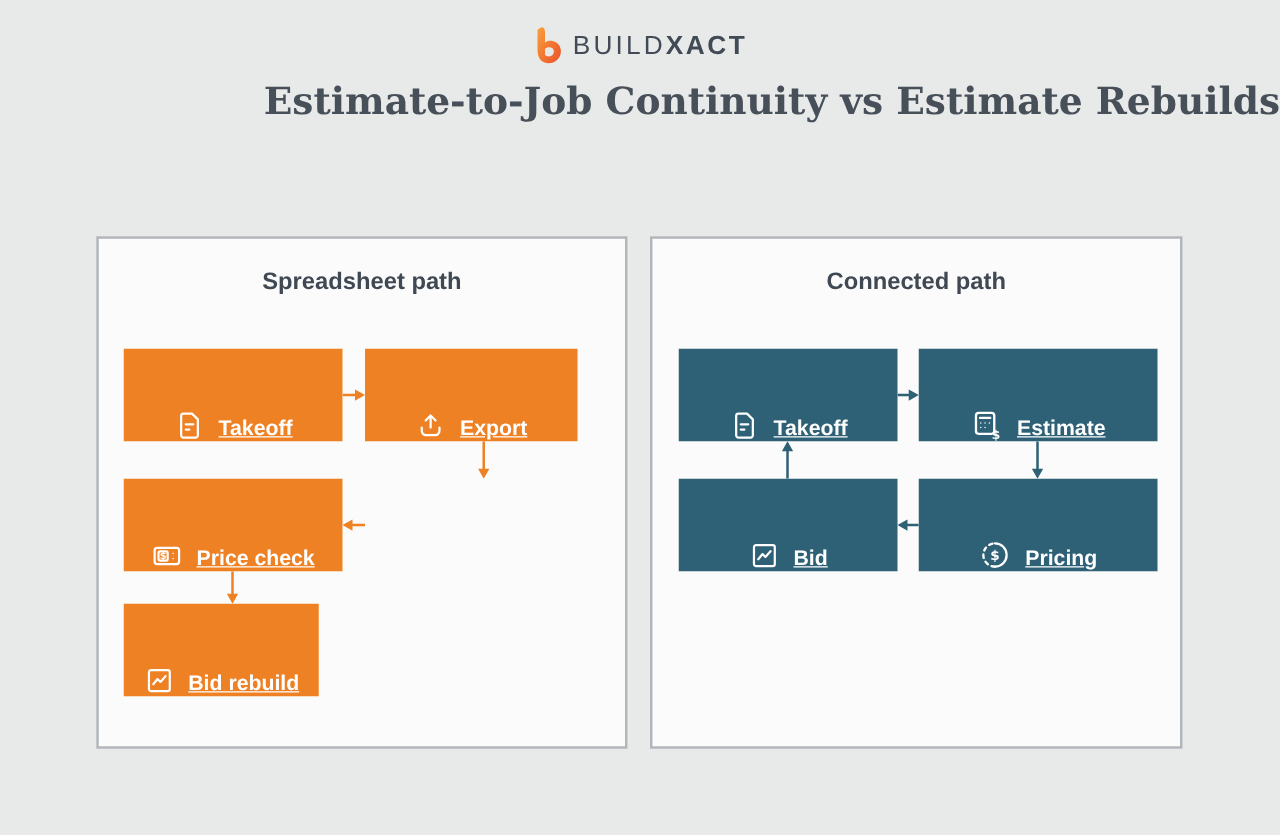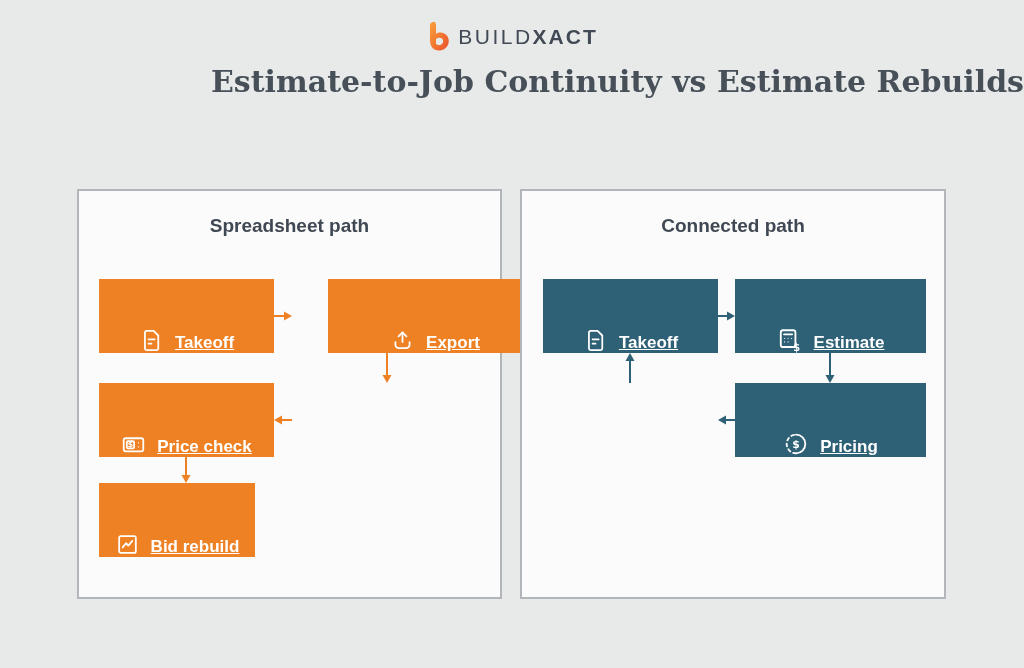--- a/index.html
+++ b/index.html
@@ -88,21 +88,21 @@
         <span class="node-icon">
           <svg width="25" height="25" viewBox="0 0 24 24">
             <path d="M7.5 2.8 H14 L18.5 7.2 V19.4 A1.8 1.8 0 0 1 16.7 21.2 H7.5 A1.8 1.8 0 0 1 5.7 19.4 V4.6 A1.8 1.8 0 0 1 7.5 2.8 Z"></path>
             <line x1="9.2" y1="11" x2="15" y2="11"></line>
             <line x1="9.2" y1="15" x2="12" y2="15"></line>
           </svg>
         </span>
         <span class="node-label">Takeoff</span>
       </div>
 
-      <div class="node orange" style="left:213px;top:88px;width:214px;margin-left:36px;">
+      <div class="node orange" style="left:213px;top:88px;width:170px;">
         <span class="node-icon">
           <svg width="25" height="25" viewBox="0 0 24 24">
             <line x1="12" y1="4.5" x2="12" y2="13.5"></line>
             <path d="M8.2 8 L12 4.2 L15.8 8"></path>
             <path d="M5.2 13.5 V16 A3.3 3.3 0 0 0 8.5 19.3 H15.5 A3.3 3.3 0 0 0 18.8 16 V13.5"></path>
           </svg>
         </span>
         <span class="node-label">Export</span>
       </div>
 
@@ -171,20 +171,29 @@
             <circle cx="10.2" cy="10.6" r="0.55" fill="#ffffff" stroke="none"></circle>
             <circle cx="13.4" cy="10.6" r="0.55" fill="#ffffff" stroke="none"></circle>
             <circle cx="7" cy="13.8" r="0.55" fill="#ffffff" stroke="none"></circle>
             <circle cx="10.2" cy="13.8" r="0.55" fill="#ffffff" stroke="none"></circle>
             <text x="18.2" y="22" font-size="9" text-anchor="middle">$</text>
           </svg>
         </span>
         <span class="node-label">Estimate</span>
       </div>
 
+      <div class="node teal" style="left:21px;top:192px;width:175px;">
+        <span class="node-icon">
+          <svg width="25" height="25" viewBox="0 0 24 24">
+            <rect x="4" y="4" width="16" height="16" rx="1.6"></rect>
+            <polyline points="7.3,14.8 10.6,10.8 12.8,13 16.7,8.6"></polyline>
+          </svg>
+        </span>
+        <span class="node-label">Bid</span>
+      </div>
 
       <div class="node teal" style="left:213px;top:192px;width:191px;">
         <span class="node-icon">
           <svg width="26" height="26" viewBox="0 0 24 24">
             <path d="M12 3.4 a8.6 8.6 0 1 1 0 17.2"></path>
             <path d="M12 20.6 a8.6 8.6 0 0 1 0 -17.2" stroke-dasharray="2.6 3"></path>
             <text x="12" y="15.6" font-size="10" text-anchor="middle">$</text>
           </svg>
         </span>
         <span class="node-label">Pricing</span>

